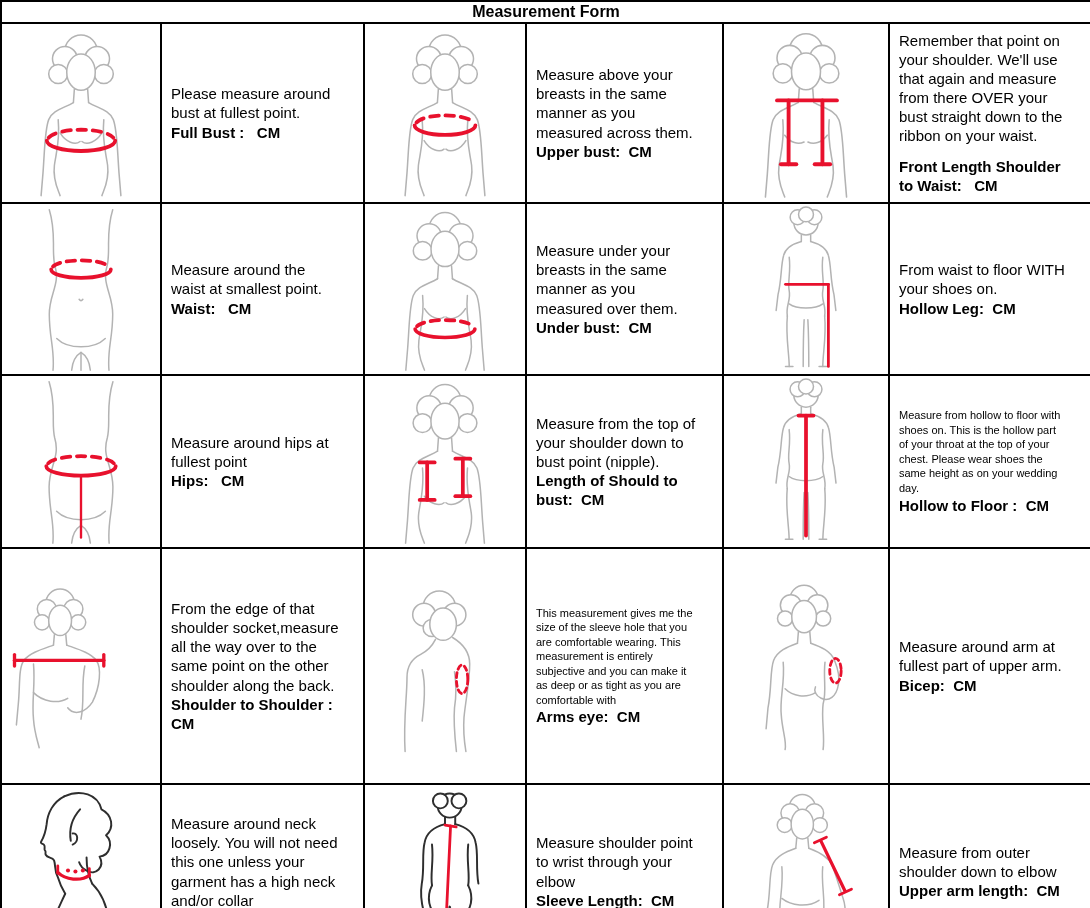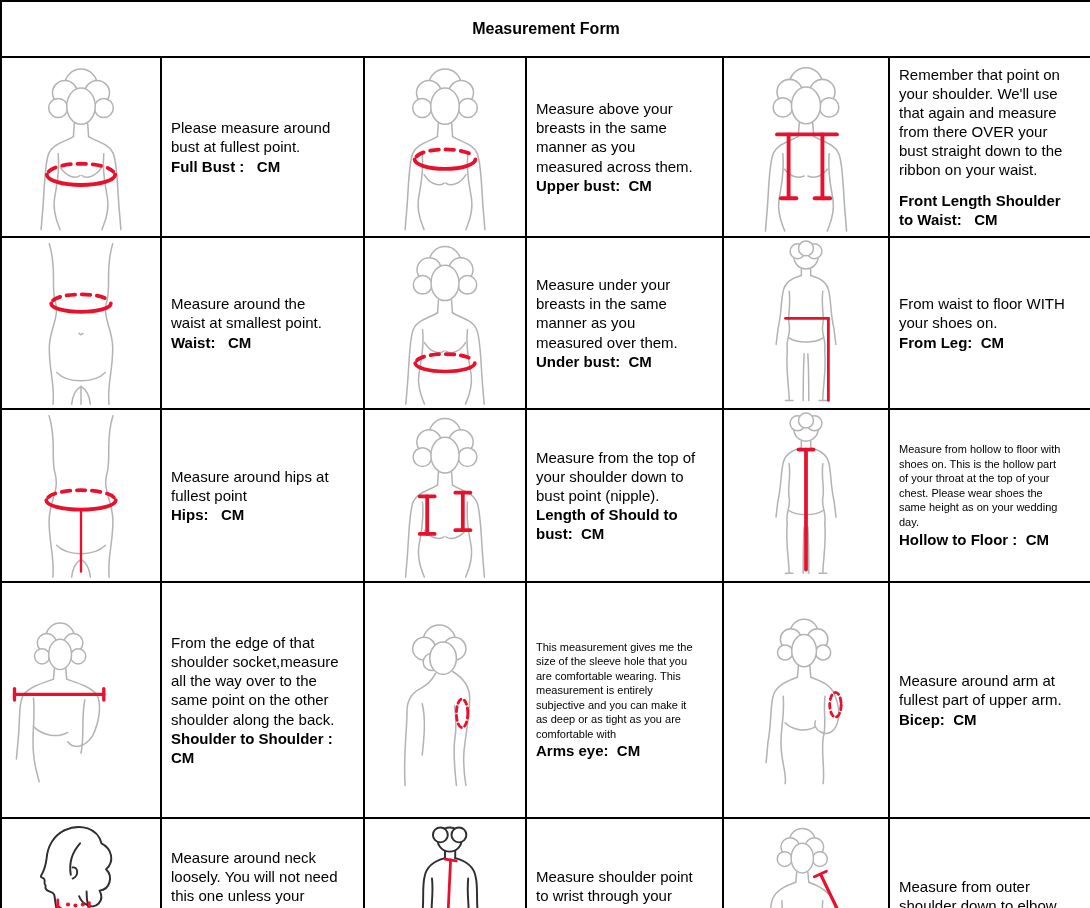--- a/index.html
+++ b/index.html
@@ -1,20 +1,20 @@
 <!DOCTYPE html>
 <html style="--mark: #e8112d; --figure-line: #b3b3b3; --sketch-line: #2e2e2e; --border: #000000;"><head>
 <meta charset="utf-8">
 <style>
   *{box-sizing:border-box}
   html,body{margin:0;padding:0;background:#fff;color:#000;
     font-family:"Liberation Sans","DejaVu Sans",sans-serif}
   table{border-collapse:collapse;table-layout:fixed;width:1090px}
   td{border:2px solid #000;padding:0;vertical-align:middle;overflow:hidden}
-  td.hdr{height:20px;text-align:center;font-weight:bold;font-size:16px;padding:18px 0}
+  td.hdr{height:20px;text-align:center;font-weight:bold;font-size:16px;padding:1px 0}
   td.txt{padding:6px 24px 6px 9px}
   .desc{font-size:15px;line-height:1.27}
   .label{font-size:15px;font-weight:bold;line-height:1.27;white-space:pre-wrap}
   td.small .desc{font-size:11px;line-height:1.32}
   td.small .label{}
   td.figcell{text-align:center}
   svg{display:block;margin:0 auto}
   .fig path,.fig circle,.fig ellipse{fill:none;stroke:var(--figure-line,#b3b3b3);
     stroke-width:1.6;stroke-linecap:round;stroke-linejoin:round}
   .fig .hf{fill:#fff}
@@ -178,21 +178,21 @@
         <path d="M82 122 C83 140 83 158 83 172"></path>
         <path d="M62 105 C70 111 90 111 98 105"></path>
         <path d="M58 172 H66"></path>
             <path d="M94 172 H102"></path>
         <path class="mark" style="stroke-width:3" d="M58 84 H104"></path>
         <path class="mark" style="stroke-width:3" d="M104 84 V172"></path>
       </svg>
     </td>
     <td class="txt">
       <div class="desc">From waist to floor WITH your shoes on.</div>
-      <div class="label">From Leg:  CM</div>
+      <div class="label">Hollow Leg:  CM</div>
     </td>
   </tr>
 
   <tr style="height:173px">
     <td class="figcell">
       <svg class="fig" width="152" height="167" viewBox="0 0 160 178">
         <path d="M46 4 C54 30 48 48 52 64 C58 84 46 94 46 116 C46 142 52 154 50 176"></path>
         <path d="M114 4 C106 30 112 48 108 64 C102 84 114 94 114 116 C114 142 108 154 110 176"></path>
         <path d="M54 142 C66 154 94 154 106 142"></path>
         <path d="M70 176 C71 166 75 160 80 157"></path>

